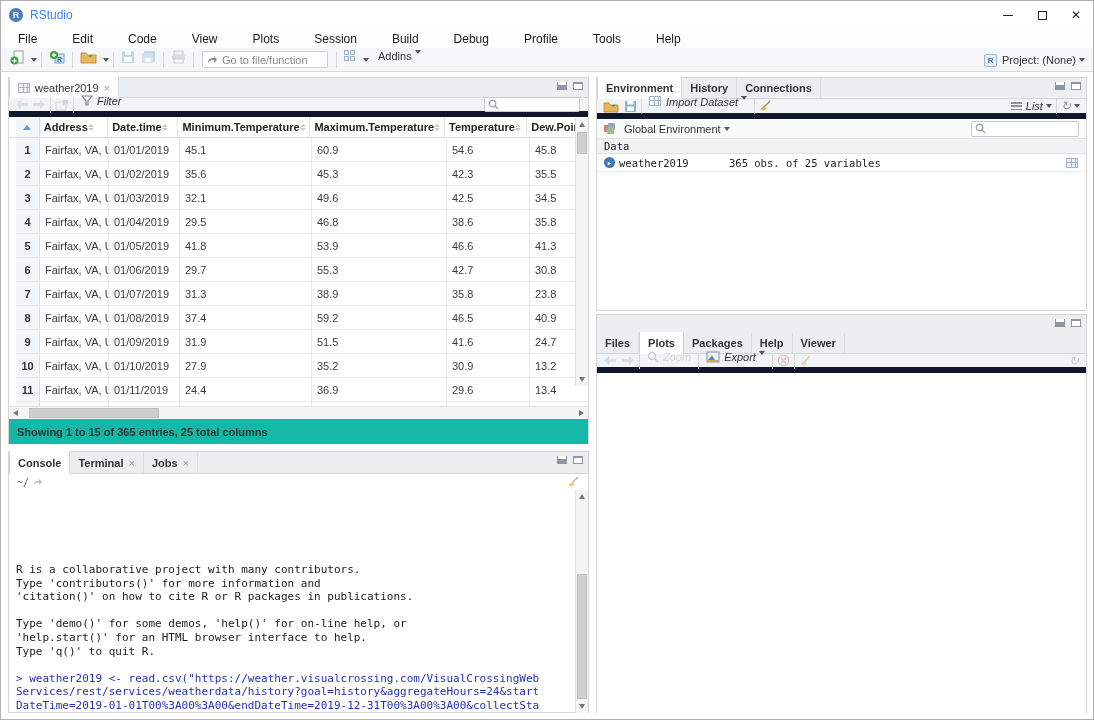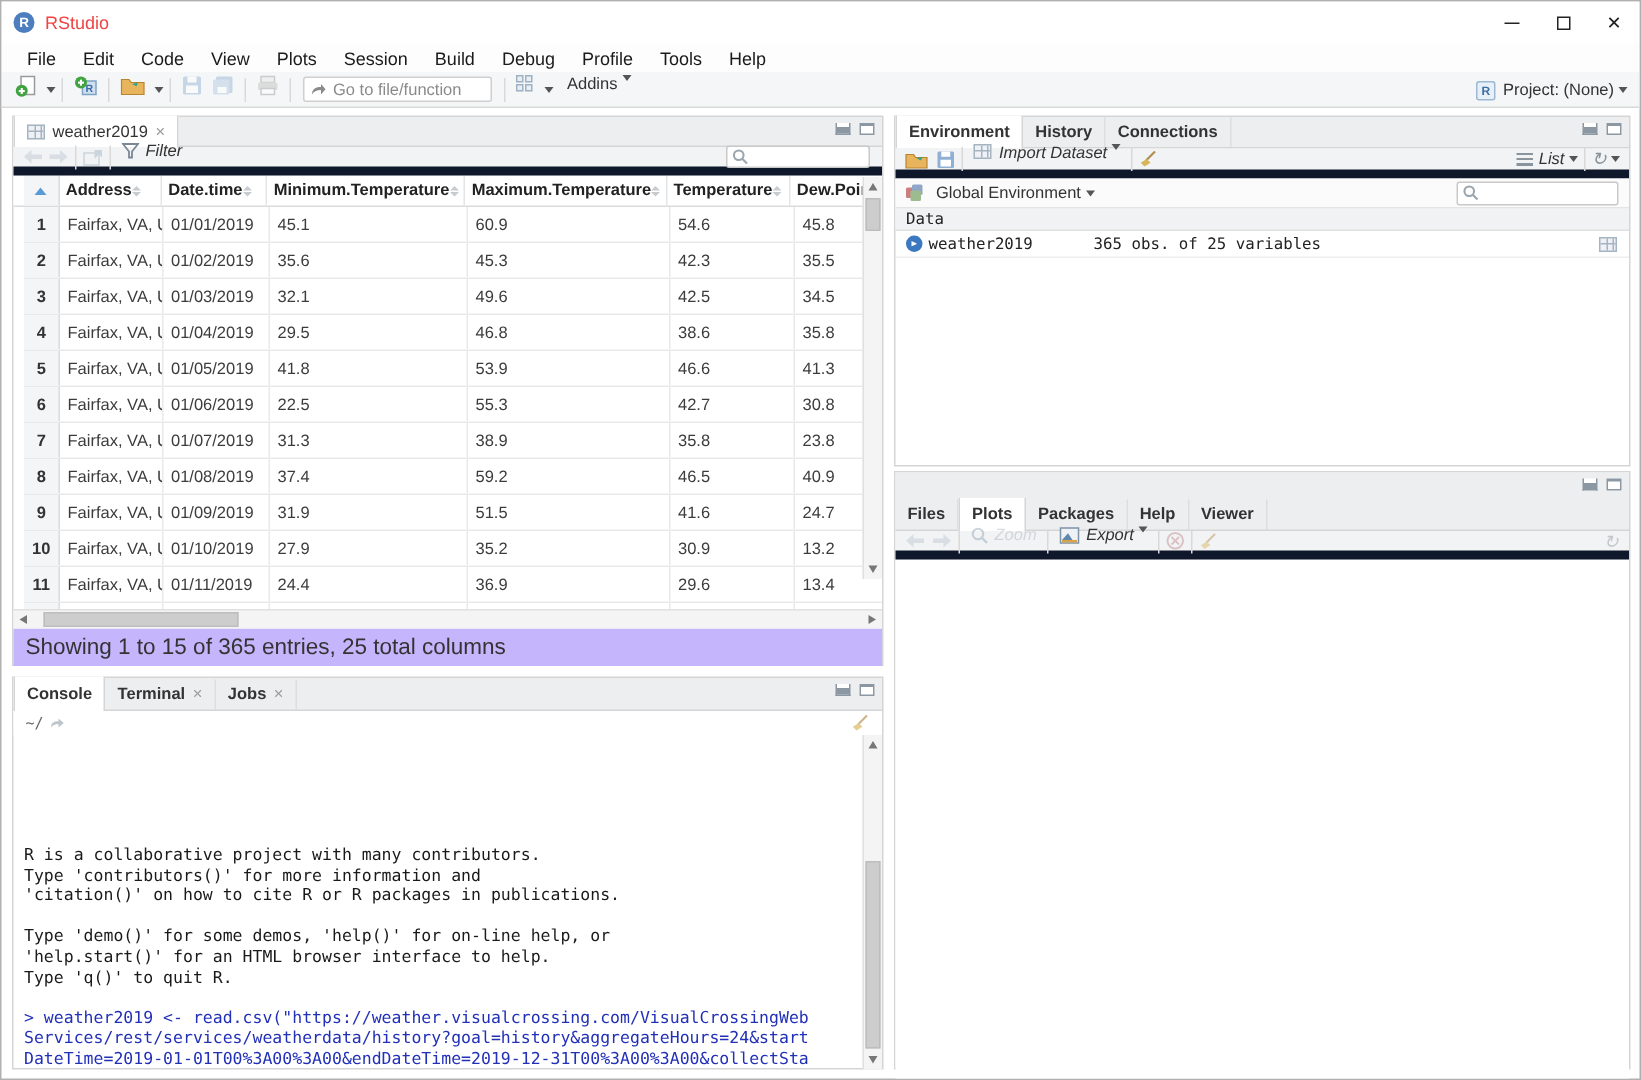--- a/index.html
+++ b/index.html
@@ -3,27 +3,27 @@
 <meta charset="utf-8">
 <style>
   * { margin:0; padding:0; box-sizing:border-box; }
   html,body { background:#fff; }
   body { font-family:"Liberation Sans", sans-serif; }
   #win { position:relative; width:1094px; height:720px; background:#fff; border:1px solid #b0b0b0; overflow:hidden; }
 
   
   .titlebar { position:absolute; left:0; top:0; width:100%; height:28px; background:#fff; display:flex; align-items:center; }
   .app-logo { width:14px; height:14px; border-radius:50%; background:#4c7dbf; color:#fff; font-size:9px; font-weight:bold; display:flex; align-items:center; justify-content:center; margin-left:8px; }
-  .app-title { font-size:12px; color:#ef4444; margin-left:7px; }
+  .app-title { font-size:12px; color:#3b82f6; margin-left:7px; }
   .winctl { position:absolute; top:0; right:0; height:28px; display:flex; }
   .wbtn { width:34px; height:28px; display:flex; align-items:center; justify-content:center; color:#222; font-size:12px; cursor:default; }
   .wbtn .mini { width:10px; height:1px; background:#222; display:block; }
   .wbtn .maxi { width:9px; height:9px; border:1px solid #222; display:block; }
 
-  .menubar { position:absolute; left:0; top:28px; width:100%; height:19px; background:#fdfdfd; display:flex; align-items:center; padding-left:8px; }
+  .menubar { position:absolute; left:0; top:28px; width:100%; height:19px; background:#fdfdfd; display:flex; align-items:center; padding-left:8px;gap:17px; }
   .menu-item { font-size:12px; color:#1a1a1a; padding:0 9px; height:19px; display:flex; align-items:center; }
 
   .topbar { position:absolute; left:0; top:47px; width:100%; height:24px; background:#f5f6f7; border-bottom:1px solid #d8d8d8; display:flex; align-items:center; padding:0 6px; }
   .tbtn { height:20px; display:flex; align-items:flex-start; padding:0 3px; }
   .caret { width:0; height:0; border-left:3.5px solid transparent; border-right:3.5px solid transparent; border-top:4px solid #555; display:inline-block; margin-left:3px; }
   .tsep { width:1px; height:16px; background:#d9d9d9; margin:0 4px; }
   .goto-box { width:126px; height:17px; background:#fff; border:1px solid #cfcfcf; border-radius:2px; display:flex; align-items:center; margin:0 4px; padding:0 4px; }
   .goto-box .ph { color:#8a8a8a; font-size:11px; margin-left:4px; }
   .label11 { font-size:11px; color:#333; }
   .proj { position:absolute; right:8px; top:0; height:24px; display:flex; align-items:center; }
@@ -61,21 +61,21 @@
   
   .vscroll { position:absolute; width:13px; background:#f4f4f4; border-left:1px solid #e0e0e0; }
   .hscroll { height:13px; background:#f4f4f4; border-top:1px solid #e0e0e0; position:relative; }
   .sb-thumb { background:#cdcdcd; border:1px solid #bdbdbd; position:absolute; }
   .arr { position:absolute; width:0; height:0; }
   .arr.up { border-left:3.5px solid transparent; border-right:3.5px solid transparent; border-bottom:5px solid #777; left:3px; }
   .arr.dn { border-left:3.5px solid transparent; border-right:3.5px solid transparent; border-top:5px solid #777; left:3px; }
   .arr.lf { border-top:3.5px solid transparent; border-bottom:3.5px solid transparent; border-right:5px solid #777; top:3px; }
   .arr.rt { border-top:3.5px solid transparent; border-bottom:3.5px solid transparent; border-left:5px solid #777; top:3px; }
 
-  .dv-status { height:25px; display:flex; align-items:center; padding-left:8px; font-size:15px; color:#333; background:#c4b5fd; }
+  .dv-status { height:25px; display:flex; align-items:center; padding-left:8px; font-size:11px; color:#333; background:#14b8a6;font-weight:bold; }
 
   
   .console-path { height:16px; display:flex; align-items:center; padding:0 8px; background:#fff; position:relative; }
   .console-path .p { font-family:"DejaVu Sans Mono", monospace; font-size:10px; color:#666; }
   .console-text { position:relative; height:223px; padding:5px 0 0 7px; font-family:"DejaVu Sans Mono", monospace; font-size:11px; line-height:13.6px; white-space:pre; overflow:hidden; }
   .k-out { color:#1a1a1a; }
   .k-in  { color:#2230b8; }
 
   
   .env-scope { height:20px; display:flex; align-items:center; padding:0 7px; background:#fbfbfc; border-bottom:1px solid #e4e4e4; position:relative; }
@@ -341,21 +341,21 @@
           <span class="td c3">41.8</span>
           <span class="td c4">53.9</span>
           <span class="td c5">46.6</span>
           <span class="td c6">41.3</span>
         </div>
 
         <div class="trow">
           <span class="td cnum">6</span>
           <span class="td c1">Fairfax, VA, US</span>
           <span class="td c2">01/06/2019</span>
-          <span class="td c3">22.5</span>
+          <span class="td c3">29.7</span>
           <span class="td c4">55.3</span>
           <span class="td c5">42.7</span>
           <span class="td c6">30.8</span>
         </div>
 
         <div class="trow">
           <span class="td cnum">7</span>
           <span class="td c1">Fairfax, VA, US</span>
           <span class="td c2">01/07/2019</span>
           <span class="td c3">31.3</span>

